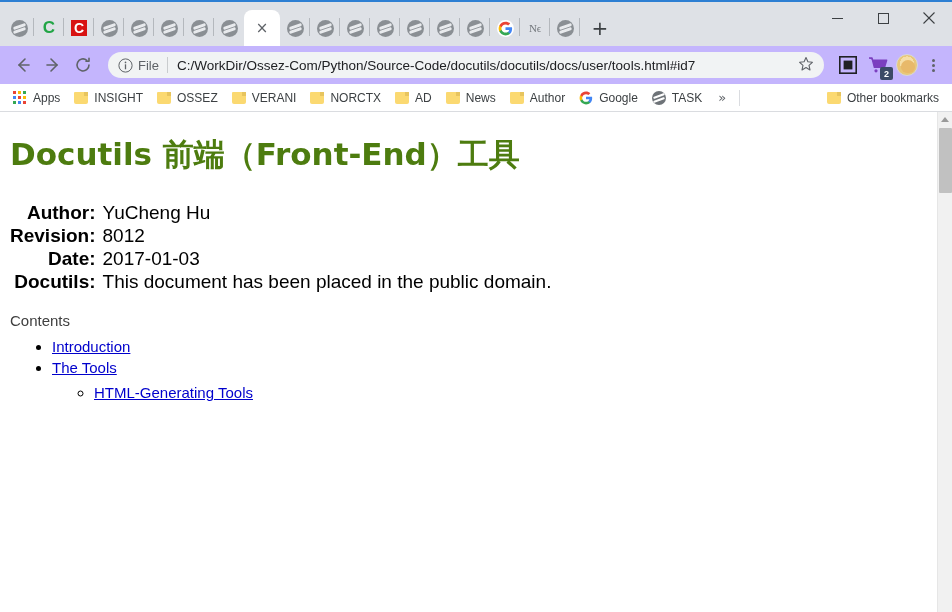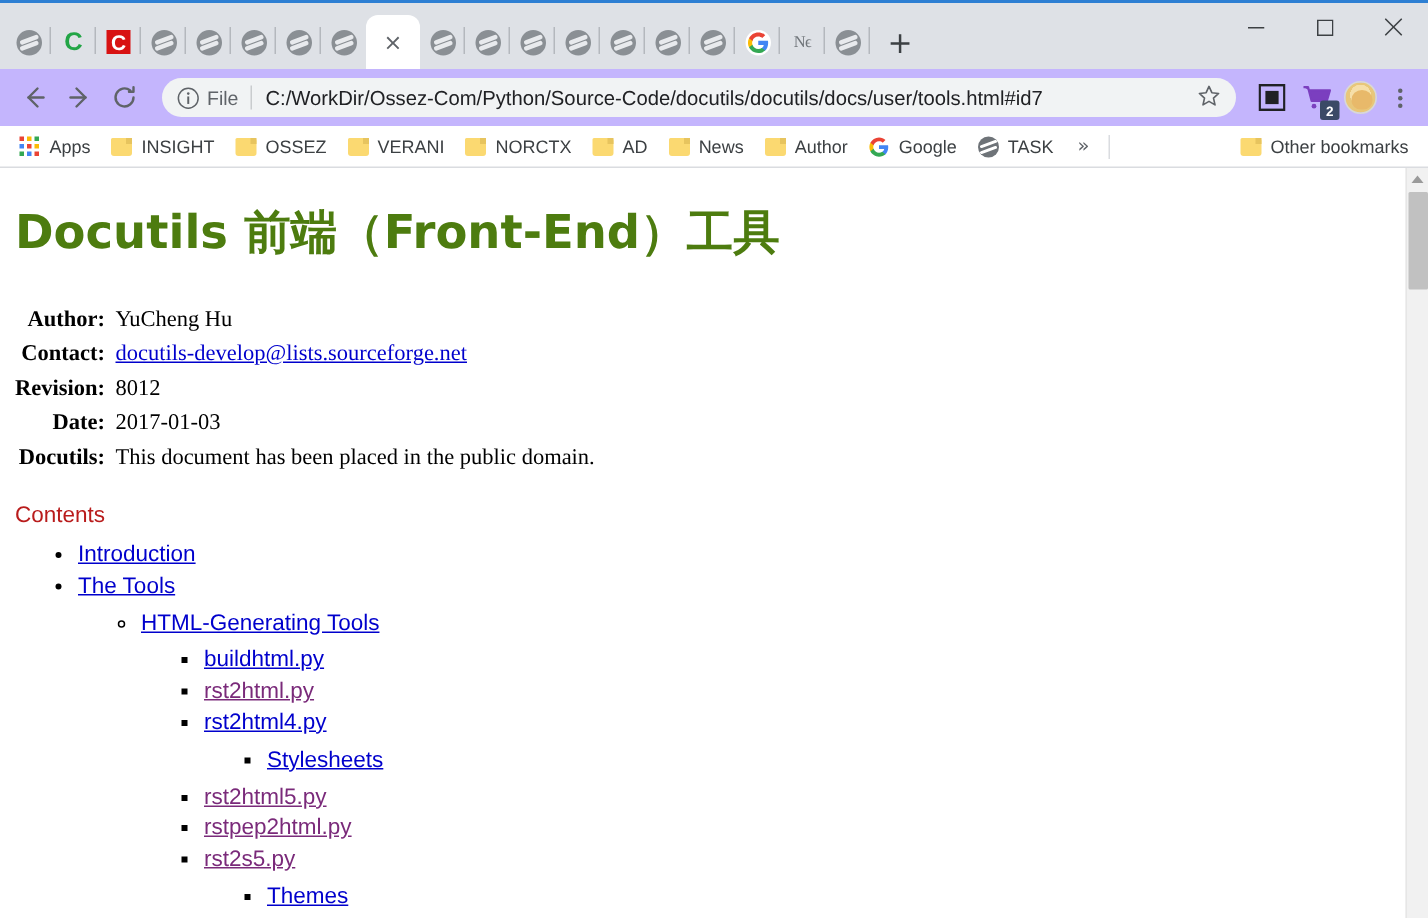--- a/index.html
+++ b/index.html
@@ -270,36 +270,36 @@
     margin: 0 0 26px 0;
     letter-spacing: 0px;
     font-family: "DejaVu Sans", sans-serif;
   }
   #docinfo {
     border-collapse: collapse;
     margin-bottom: 18px;
   }
   #docinfo td {
     padding: 0 0 1px 0;
-    font-size: 15px;
+    font-size: 19px;
     color: #000000;
     vertical-align: top;
     line-height: 22px;
-    font-family: Liberation Serif, serif;
+    font-family: Liberation Sans, sans-serif;
   }
   #docinfo td.dt {
     font-weight: bold;
     text-align: right;
     padding-right: 7px;
     white-space: nowrap;
   }
   a { color: #0000cc; text-decoration: underline; }
   a.visited { color: #7a2a7a; }
   #contents-title {
-    font-size: 15px; color: #b91c1c;
+    font-size: 15px; color: #404040;
     margin: 0 0 8px 0;
     font-family: "Liberation Sans", sans-serif;
   }
   #toc ul {
     margin: 4px; padding-left: 38px;
     list-style-type: disc;
   }
   #toc ul ul { list-style-type: circle; padding-left: 38px; }
   #toc ul ul ul { list-style-type: square; padding-left: 38px; }
   #toc ul ul ul ul { list-style-type: square; padding-left: 38px; }
@@ -594,56 +594,41 @@
 
       <h1 id="doc-title">Docutils 前端（Front-End）工具</h1>
 
       <table id="docinfo">
         <tbody id="docinfo-body">
             <tr>
               <td class="dt">Author:</td>
               <td class="dd">YuCheng Hu</td>
             </tr>
             <tr>
-              <td class="dt">Contact:</td>
-              <td class="dd"><a href="#">docutils-develop@lists.sourceforge.net</a></td>
-            </tr>
-            <tr>
               <td class="dt">Revision:</td>
               <td class="dd">8012</td>
             </tr>
             <tr>
               <td class="dt">Date:</td>
               <td class="dd">2017-01-03</td>
             </tr>
             <tr>
               <td class="dt">Docutils:</td>
               <td class="dd">This document has been placed in the public domain.</td>
             </tr>
           </tbody>
       </table>
 
       <p id="contents-title">Contents</p>
 
       <div id="toc">
           <ul>
             <li><a href="#">Introduction</a></li>
             <li><a href="#">The Tools</a><ul>
-                <li><a href="#">HTML-Generating Tools</a><ul>
-                    <li><a href="#">buildhtml.py</a></li>
-                    <li><a class="visited" href="#">rst2html.py</a></li>
-                    <li><a href="#">rst2html4.py</a><ul>
-                        <li><a href="#">Stylesheets</a></li>
-                      </ul></li>
-                    <li><a class="visited" href="#">rst2html5.py</a></li>
-                    <li><a class="visited" href="#">rstpep2html.py</a></li>
-                    <li><a class="visited" href="#">rst2s5.py</a><ul>
-                        <li><a href="#">Themes</a></li>
-                      </ul></li>
-                  </ul></li>
+                <li><a href="#">HTML-Generating Tools</a></li>
               </ul></li>
           </ul>
         </div>
 
     </div>
 
     <div id="scrollbar">
       <div id="sb-up-arrow">
           <i></i>
         </div>

